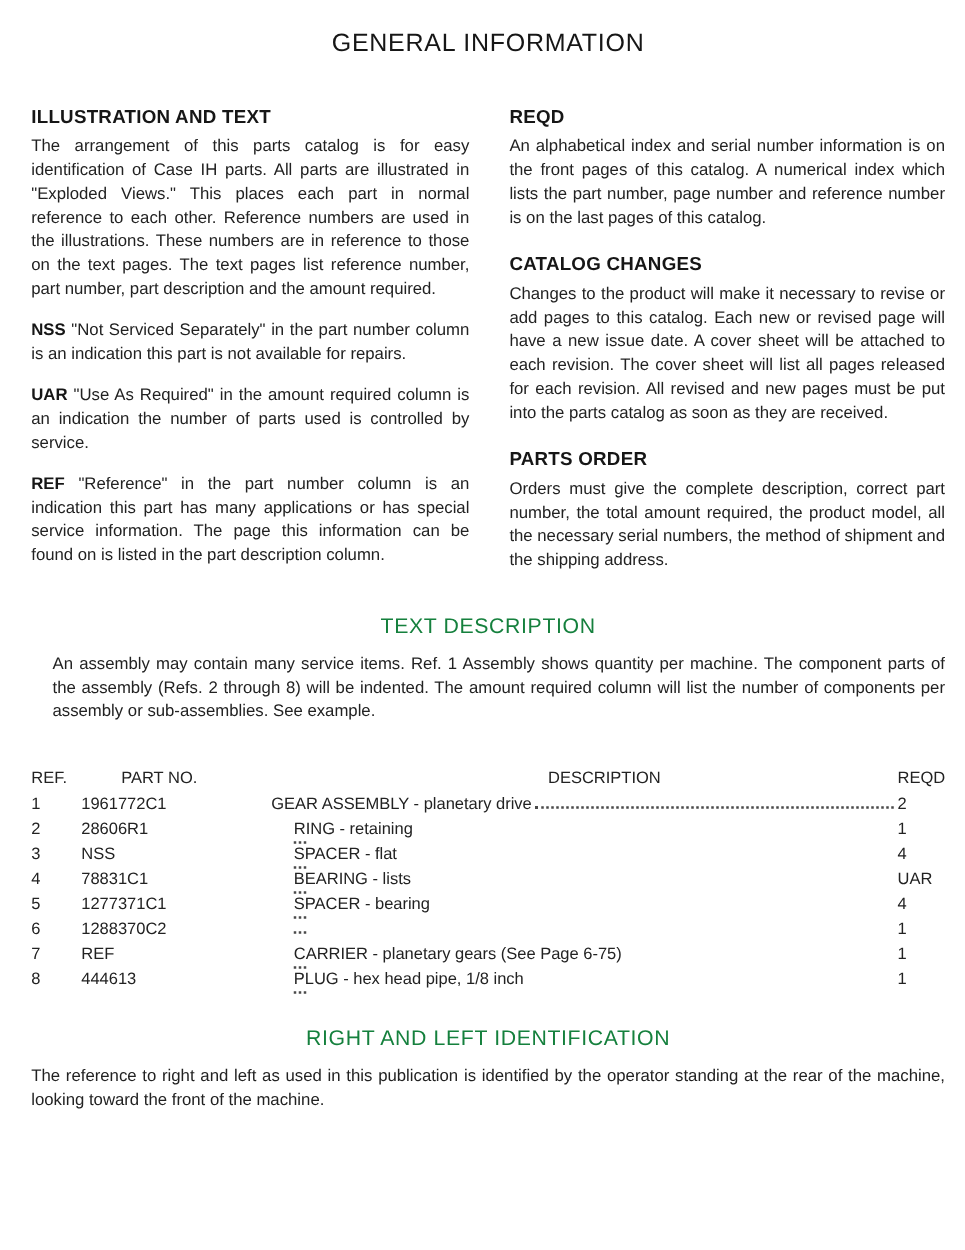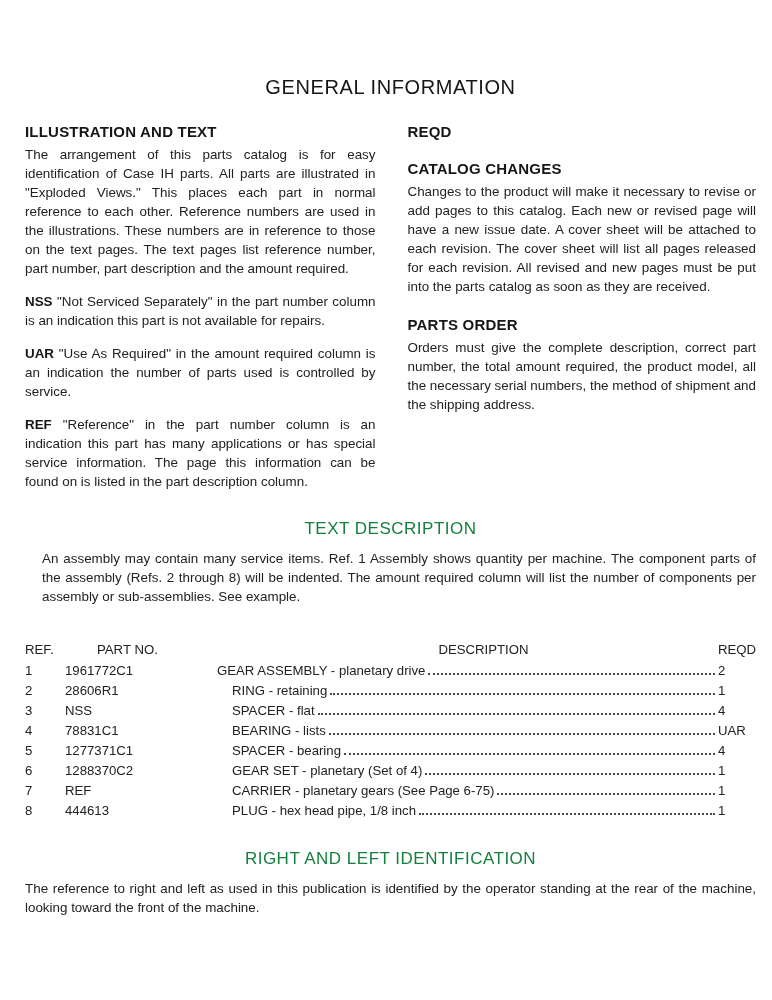--- a/index.html
+++ b/index.html
@@ -9,35 +9,35 @@
     background: #ffffff;
     color: #1e1e1e;
     font-family: "Liberation Sans", "DejaVu Sans", sans-serif;
     -webkit-font-smoothing: antialiased;
     overflow: hidden;
   }
   .page {
     box-sizing: border-box;
     width: 772px;
     height: 904px;
-    padding: 76px 16px 0 25px;
+    padding: 24px 16px 0 25px;
   }
   h1.page-title {
     margin: 0 0 24px 0;
     text-align: center;
     font-size: 20px;
     font-weight: 400;
     letter-spacing: 0.6px;
     color: #161616;
   }
   .columns {
     display: flex;
     gap: 32px;
   }
-  .col { width: 350px; }
+  .col { width: 350px; margin-top: 14px; }
   .col-left { width: 352px; }
   h2.sec-heading {
     margin: 0 0 5px 0;
     font-size: 15px;
     font-weight: 700;
     letter-spacing: 0.2px;
     color: #161616;
   }
   .body-text {
     font-size: 13.4px;
@@ -71,21 +71,21 @@
   .t-row {
     display: flex;
     align-items: baseline;
     height: 20px;
     line-height: 20px;
   }
   .c-ref { width: 40px; flex: none; }
   .c-part { width: 152px; flex: none; }
   .c-desc { flex: 1; display: flex; align-items: baseline; min-width: 0; }
   .c-desc .desc-text { white-space: nowrap; }
-  .c-desc.indent { padding-left: 15px; }
+  .c-desc.indent { padding-left: 15px; flex-direction: column; }
   .leader {
     flex: 1;
     border-bottom: 2px dotted #4a4a4a;
     margin: 0 3px 4px 3px;
     min-width: 10px;
   }
   .c-req { width: 38px; flex: none; text-align: left; }
   .t-head .c-desc { justify-content: center; }
   .t-head { height: 21px; gap: 32px; }
   
@@ -111,20 +111,21 @@
       <p class="body-text"><span class="term">NSS</span> <span>"Not Serviced Separately" in the part number column is an indication this part is not available for repairs.</span></p>
 
       <p class="body-text"><span class="term">UAR</span> <span>"Use As Required" in the amount required column is an indication the number of parts used is controlled by service.</span></p>
 
       <p class="body-text"><span class="term">REF</span> <span>"Reference" in the part number column is an indication this part has many applications or has special service information. The page this information can be found on is listed in the part description column.</span></p>
     </div>
 
     <div class="col">
       <div class="right-section">
         <h2 class="sec-heading">REQD</h2>
+        <p class="body-text">An alphabetical index and serial number information is on the front pages of this catalog. A numerical index which lists the part number, page number and reference number is on the last pages of this catalog.</p>
       </div>
       <div class="right-section">
         <h2 class="sec-heading">CATALOG CHANGES</h2>
         <p class="body-text">Changes to the product will make it necessary to revise or add pages to this catalog. Each new or revised page will have a new issue date. A cover sheet will be attached to each revision. The cover sheet will list all pages released for each revision. All revised and new pages must be put into the parts catalog as soon as they are received.</p>
       </div>
       <div class="right-section">
         <h2 class="sec-heading">PARTS ORDER</h2>
         <p class="body-text">Orders must give the complete description, correct part number, the total amount required, the product model, all the necessary serial numbers, the method of shipment and the shipping address.</p>
       </div>
     </div>
@@ -186,21 +187,20 @@
       <span class="c-desc indent">
           <span class="desc-text">SPACER - bearing</span>
           <span class="leader"></span>
         </span>
       <span class="c-req">4</span>
     </div>
     <div class="t-row">
       <span class="c-ref">6</span>
       <span class="c-part">1288370C2</span>
       <span class="c-desc indent">
-          <span class="desc-text">GEAR SET - planetary (Set of 4)</span>
           <span class="leader"></span>
         </span>
       <span class="c-req">1</span>
     </div>
     <div class="t-row">
       <span class="c-ref">7</span>
       <span class="c-part">REF</span>
       <span class="c-desc indent">
           <span class="desc-text">CARRIER - planetary gears (See Page 6-75)</span>
           <span class="leader"></span>

